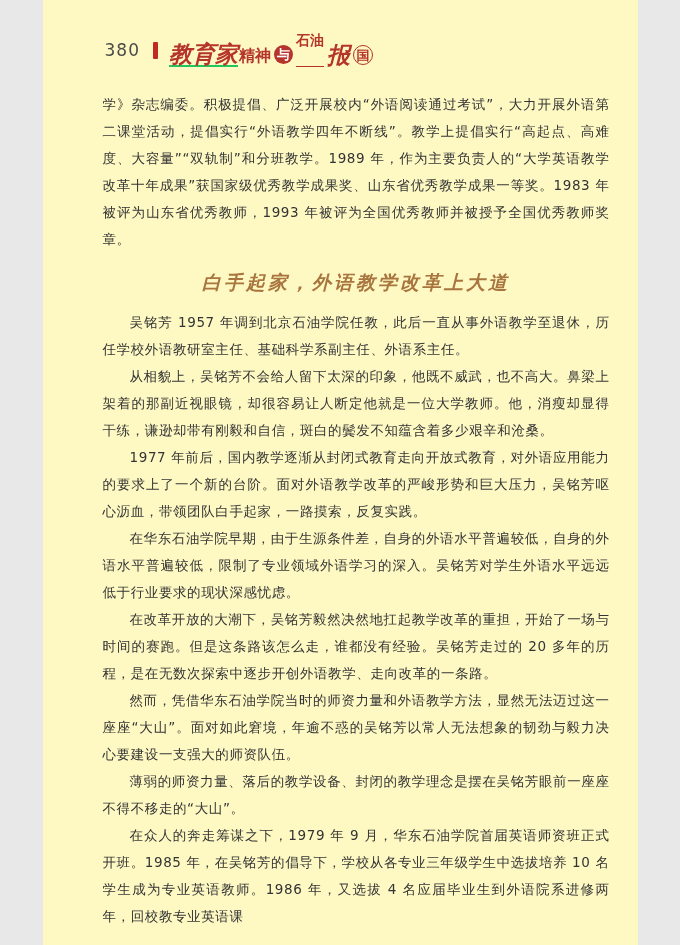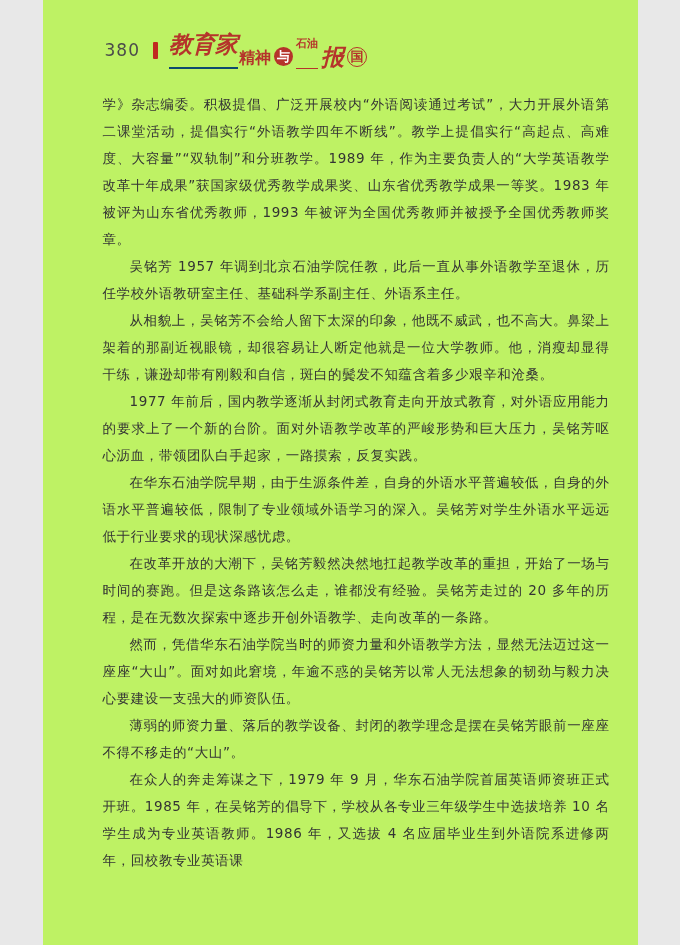--- a/index.html
+++ b/index.html
@@ -1,21 +1,21 @@
 <!DOCTYPE html>
 <html lang="zh"><head>
 <meta charset="utf-8">
 <style>
   html, body { margin: 0; padding: 0; background: #e8e8e8; }
   .page {
     position: relative;
     width: 595px;
     height: 945px;
     margin: 0 auto;
-    background: #bef264;
+    background: #fef9c3;
     font-family: "DejaVu Sans", sans-serif;
     overflow: hidden;
     box-sizing: border-box;
   }
   
   .header {
     display: flex;
     align-items: center;
     padding: 34px 0 0 62px;
     height: 32px;
@@ -38,41 +38,41 @@
     align-items: flex-end;
     color: #b5342b;
     font-family: "DejaVu Serif", serif;
     font-weight: bold;
     line-height: 1;
     gap: 1px;
   }
   .logo-big {
     font-size: 23px;
     font-style: italic;
-    border-bottom: 2px solid #0c4a6e;
-    padding-bottom: 12px;
+    border-bottom: 2px solid #22c55e;
+    padding-bottom: 0;
   }
   .logo-med {
     font-size: 16px;
     padding-bottom: 3px;
   }
   .logo-circle {
     width: 19px; height: 19px;
     background: #b5342b;
     border-radius: 50%;
     color: #ffffff;
     font-size: 13px;
     display: inline-flex;
     align-items: center;
     justify-content: center;
     margin: 0 2px 3px 2px;
     font-family: "DejaVu Sans", sans-serif;
   }
   .logo-sm {
-    font-size: 11px;
+    font-size: 14px;
     border-bottom: 1.5px solid #b5342b;
     padding-bottom: 19px;
   }
   .logo-big2 {
     font-size: 23px;
     font-style: italic;
     padding-bottom: 1px;
     margin-left: 2px;
   }
   .logo-outline-circle {
@@ -126,20 +126,21 @@
       <span class="logo-circle">与</span>
       <span class="logo-sm">石油</span>
       <span class="logo-big2">报</span>
       <span class="logo-outline-circle">国</span>
     </span>
   </div>
 
   <div class="content">
     <p class="lead">学》杂志编委。积极提倡、广泛开展校内“外语阅读通过考试”，大力开展外语第二课堂活动，提倡实行“外语教学四年不断线”。教学上提倡实行“高起点、高难度、大容量”“双轨制”和分班教学。1989 年，作为主要负责人的“大学英语教学改革十年成果”获国家级优秀教学成果奖、山东省优秀教学成果一等奖。1983 年被评为山东省优秀教师，1993 年被评为全国优秀教师并被授予全国优秀教师奖章。</p>
 
+    <div class="section-heading">白手起家，外语教学改革上大道</div>
 
     <p>吴铭芳 1957 年调到北京石油学院任教，此后一直从事外语教学至退休，历任学校外语教研室主任、基础科学系副主任、外语系主任。</p>
     <p>从相貌上，吴铭芳不会给人留下太深的印象，他既不威武，也不高大。鼻梁上架着的那副近视眼镜，却很容易让人断定他就是一位大学教师。他，消瘦却显得干练，谦逊却带有刚毅和自信，斑白的鬓发不知蕴含着多少艰辛和沧桑。</p>
     <p>1977 年前后，国内教学逐渐从封闭式教育走向开放式教育，对外语应用能力的要求上了一个新的台阶。面对外语教学改革的严峻形势和巨大压力，吴铭芳呕心沥血，带领团队白手起家，一路摸索，反复实践。</p>
     <p>在华东石油学院早期，由于生源条件差，自身的外语水平普遍较低，自身的外语水平普遍较低，限制了专业领域外语学习的深入。吴铭芳对学生外语水平远远低于行业要求的现状深感忧虑。</p>
     <p>在改革开放的大潮下，吴铭芳毅然决然地扛起教学改革的重担，开始了一场与时间的赛跑。但是这条路该怎么走，谁都没有经验。吴铭芳走过的 20 多年的历程，是在无数次探索中逐步开创外语教学、走向改革的一条路。</p>
     <p>然而，凭借华东石油学院当时的师资力量和外语教学方法，显然无法迈过这一座座“大山”。面对如此窘境，年逾不惑的吴铭芳以常人无法想象的韧劲与毅力决心要建设一支强大的师资队伍。</p>
     <p>薄弱的师资力量、落后的教学设备、封闭的教学理念是摆在吴铭芳眼前一座座不得不移走的“大山”。</p>
     <p>在众人的奔走筹谋之下，1979 年 9 月，华东石油学院首届英语师资班正式开班。1985 年，在吴铭芳的倡导下，学校从各专业三年级学生中选拔培养 10 名学生成为专业英语教师。1986 年，又选拔 4 名应届毕业生到外语院系进修两年，回校教专业英语课</p>
   </div>

